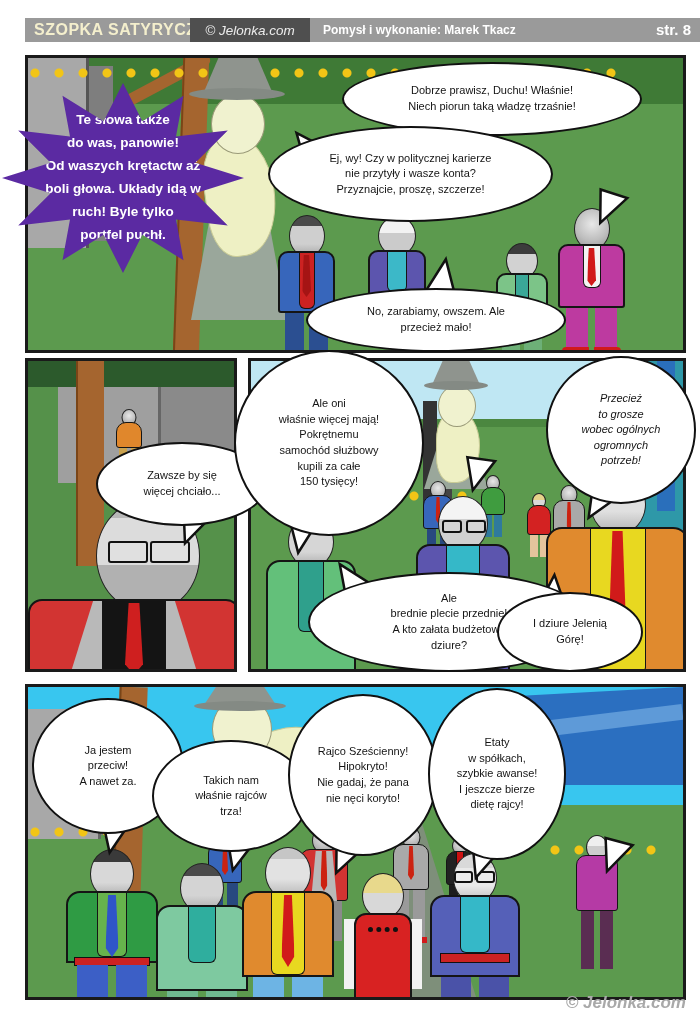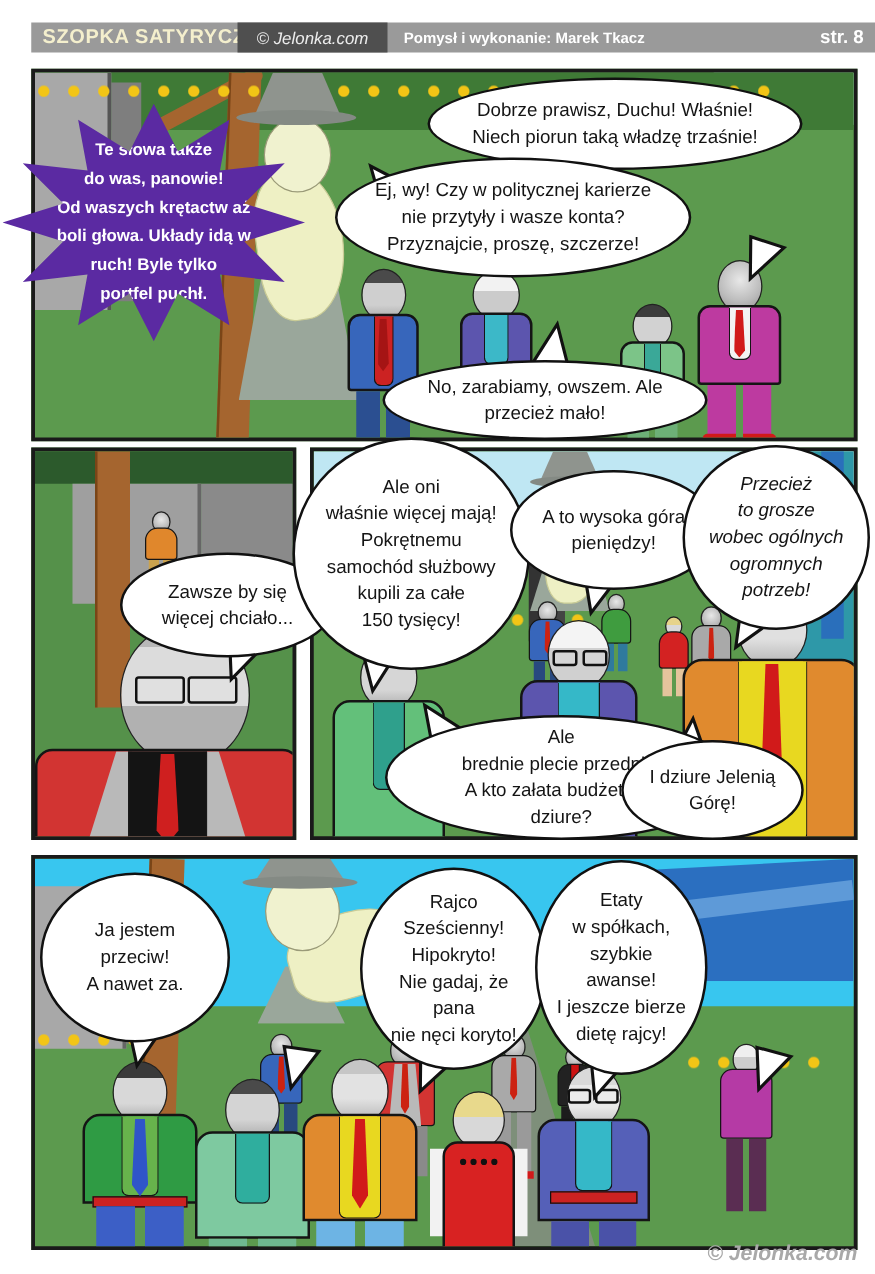--- a/index.html
+++ b/index.html
@@ -36,21 +36,21 @@
 
   .ghat{position:absolute;background:#8f948e;clip-path:polygon(22% 0,78% 0,100% 100%,0 100%);border-radius:4px;}
   .gbrim{position:absolute;background:#848a84;border-radius:50%;}
   .gface{position:absolute;background:var(--ghost-face,#f0f2cf);border:1.5px solid #9a9a78;border-radius:50%;}
   .gbeard{position:absolute;background:#eef0c4;border:1.5px solid #c9cb96;border-radius:45% 55% 60% 40%;}
   .grobe{position:absolute;background:var(--ghost-robe,#9aa79b);clip-path:polygon(32% 0,68% 0,100% 100%,0 100%);}
 
   
   .bubble{position:absolute;background:#fff;border:2.5px solid var(--bubble-border,#111);border-radius:50%;
           display:flex;align-items:center;justify-content:center;text-align:center;white-space:pre-line;
-          font-size:15px;line-height:1.42;color:#141414;z-index:30;padding:10px 14px;box-sizing:border-box;}
+          font-size:11px;line-height:1.42;color:#141414;z-index:30;padding:10px 14px;box-sizing:border-box;}
   .tail{position:absolute;width:34px;height:38px;z-index:20;overflow:visible;fill:#fff;stroke:#111;stroke-width:2.5px;}
   .burst{position:absolute;left:2px;top:83px;width:242px;height:190px;z-index:35;background:var(--burst,#5b2aa2);
          clip-path:polygon(50% 0%,58% 20.1%,75% 6.7%,71.9% 28.1%,93.3% 25%,79.9% 42%,100% 50%,79.9% 58%,93.3% 75%,71.9% 71.9%,75% 93.3%,58% 79.9%,50% 100%,42% 79.9%,25% 93.3%,28.1% 71.9%,6.7% 75%,20.1% 58%,0% 50%,20.1% 42%,6.7% 25%,28.1% 28.1%,25% 6.7%,42% 20.1%);
          display:flex;align-items:center;justify-content:center;text-align:center;white-space:pre-line;
          color:#fff;font-weight:bold;font-size:13.5px;line-height:1.7;}
 
   
   .footer{position:absolute;right:14px;top:993px;font-size:17px;font-weight:600;font-style:italic;color:#a9a9a9;z-index:12;}
 </style>
 </head>
@@ -355,37 +355,38 @@
 przecież mało!</div>
 
   <div class="bubble" style="left:96px;top:442px;width:172px;height:84px;">Zawsze by się
 więcej chciało...</div>
   <div class="bubble" style="left:234px;top:350px;width:190px;height:186px;">Ale oni
 właśnie więcej mają!
 Pokrętnemu
 samochód służbowy
 kupili za całe
 150 tysięcy!</div>
-  <div class="bubble" style="left:408px;top:376px;width:166px;height:96px;">A to wysoka góra
-pieniędzy!</div>
   <div class="bubble" style="left:546px;top:356px;width:150px;height:148px;font-style:italic;">Przecież
 to grosze
 wobec ogólnych
 ogromnych
 potrzeb!</div>
   <div class="bubble" style="left:308px;top:572px;width:282px;height:100px;">Ale
 brednie plecie przednie!
 A kto załata budżetową
 dziure?</div>
   <div class="bubble" style="left:497px;top:592px;width:146px;height:80px;">I dziure Jelenią
 Górę!</div>
 
   <div class="bubble" style="left:32px;top:698px;width:152px;height:136px;">Ja jestem
 przeciw!
 A nawet za.</div>
+  <div class="bubble" style="left:152px;top:740px;width:158px;height:112px;">Takich nam
+właśnie rajców
+trza!</div>
   <div class="bubble" style="left:288px;top:694px;width:150px;height:162px;">Rajco Sześcienny!
 Hipokryto!
 Nie gadaj, że pana
 nie nęci koryto!</div>
   <div class="bubble" style="left:428px;top:688px;width:138px;height:172px;">Etaty
 w spółkach,
 szybkie awanse!
 I jeszcze bierze
 dietę rajcy!</div>
 

